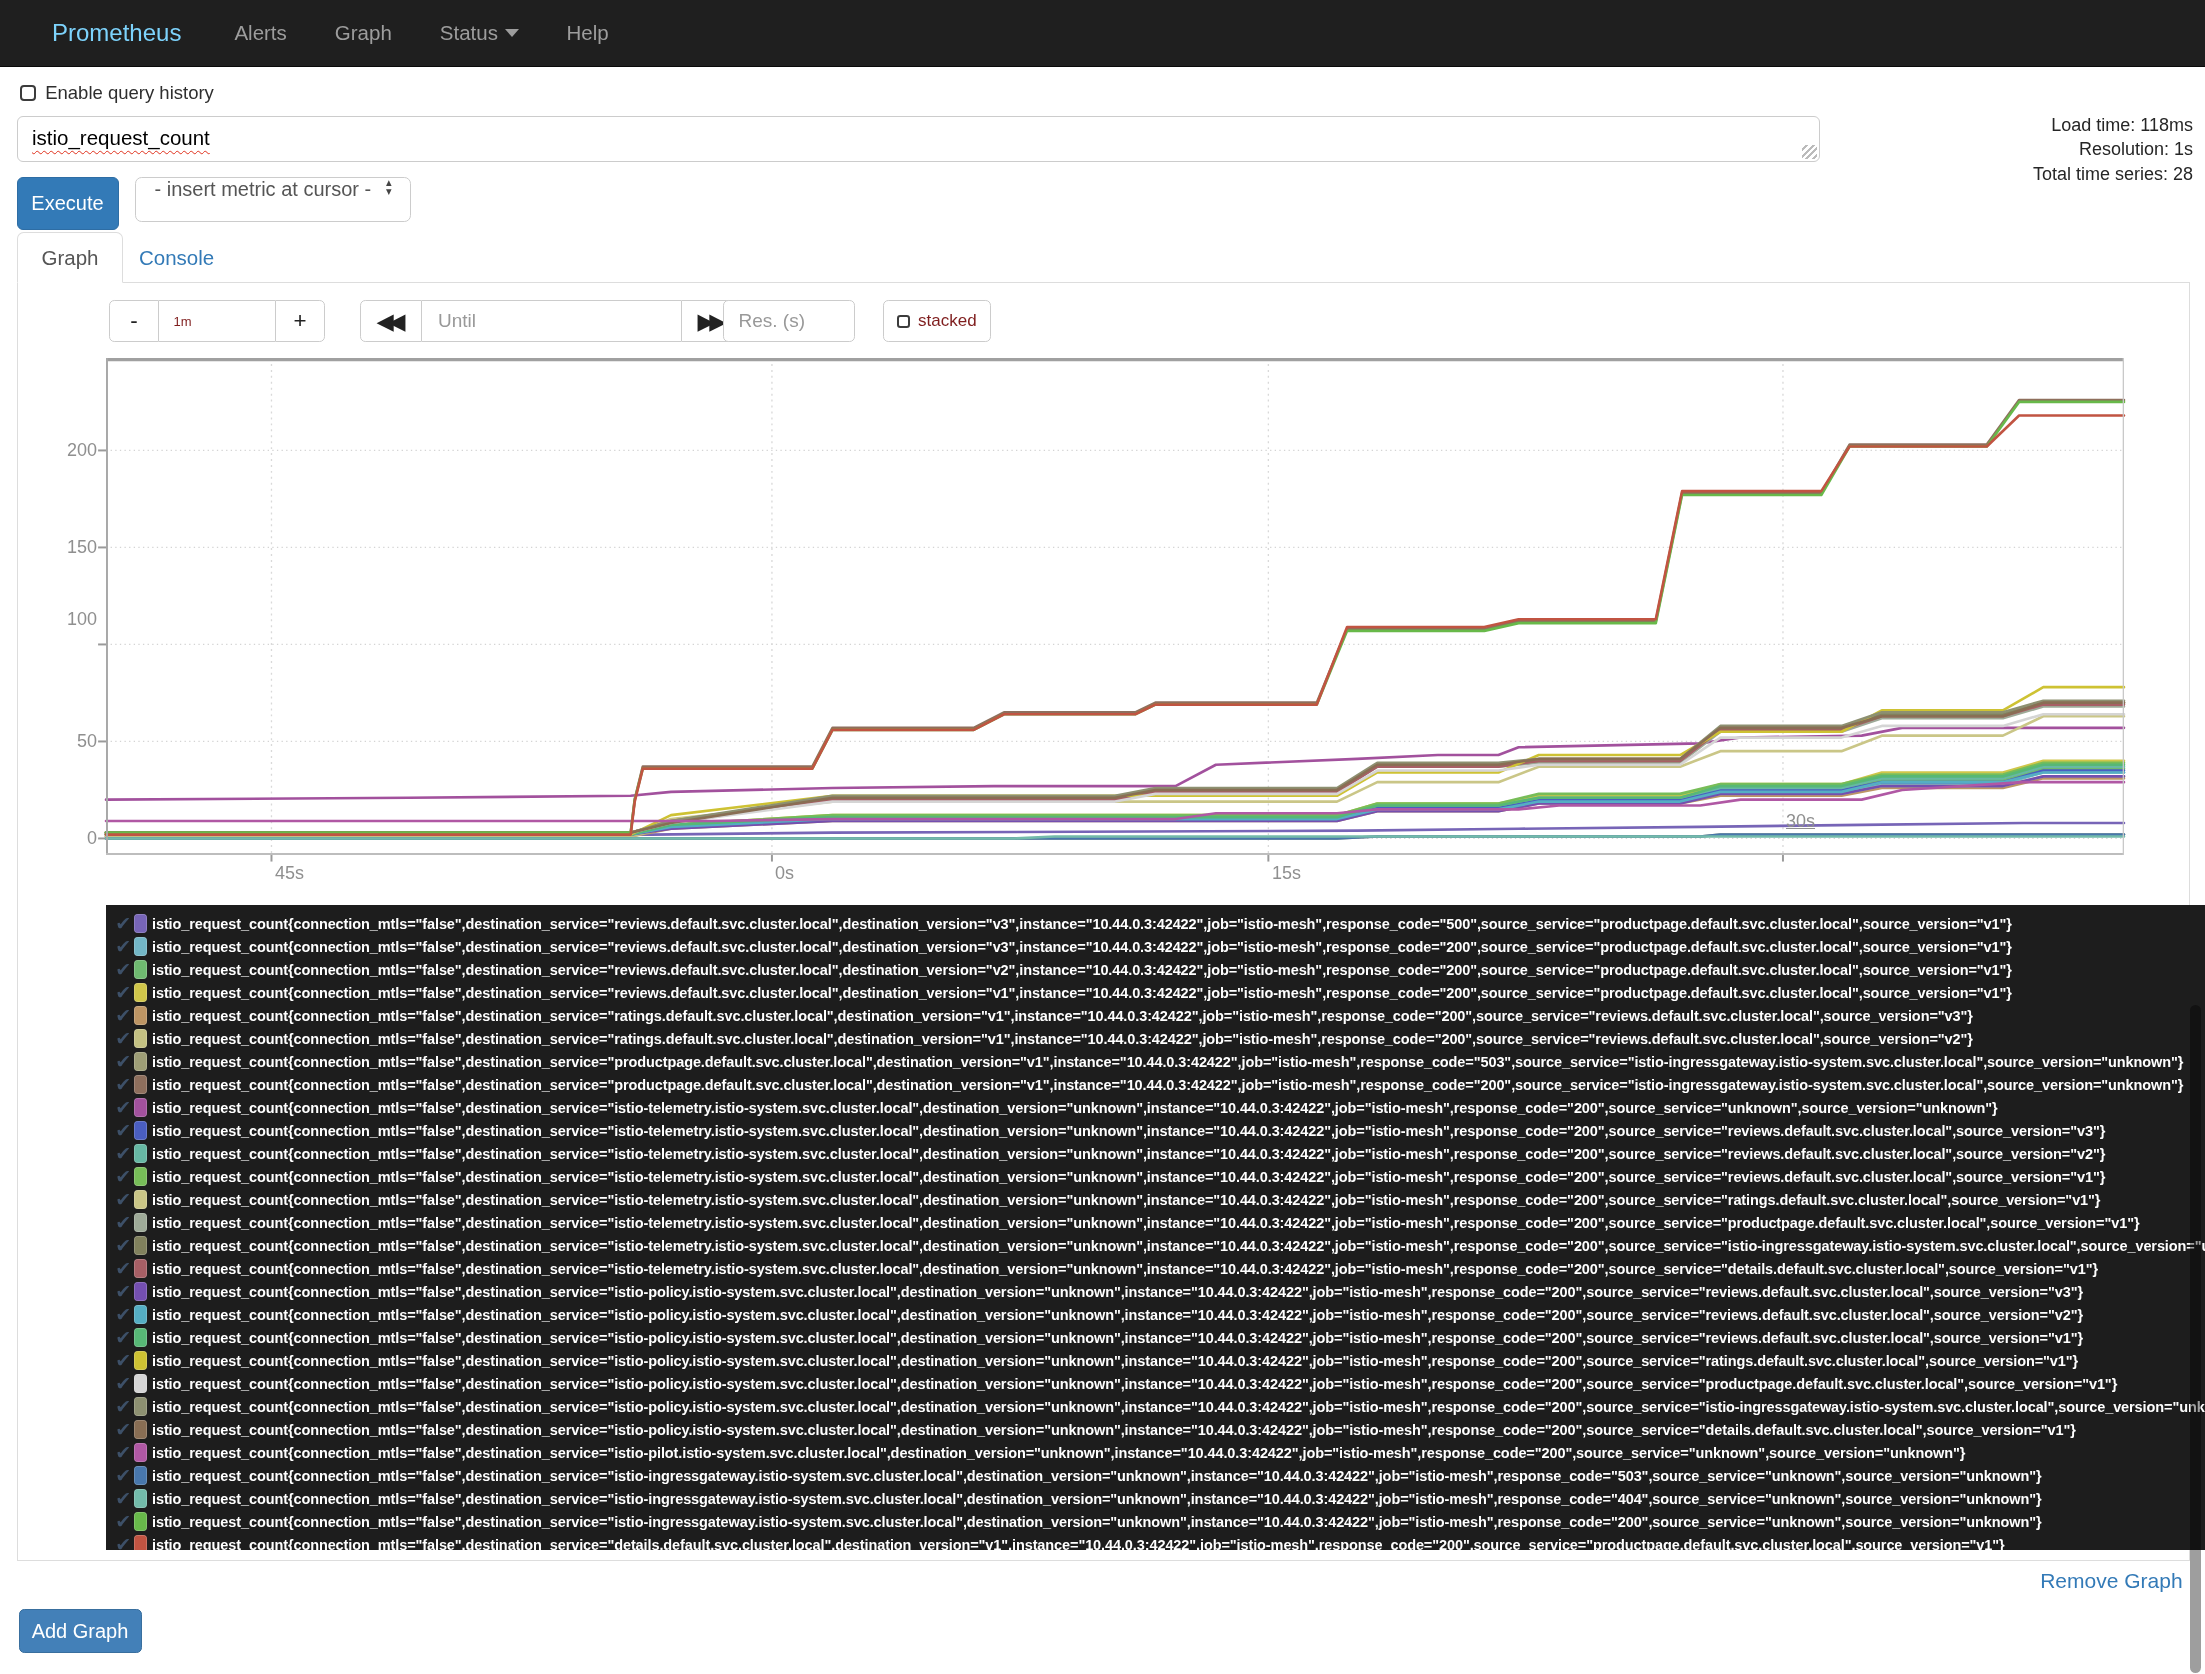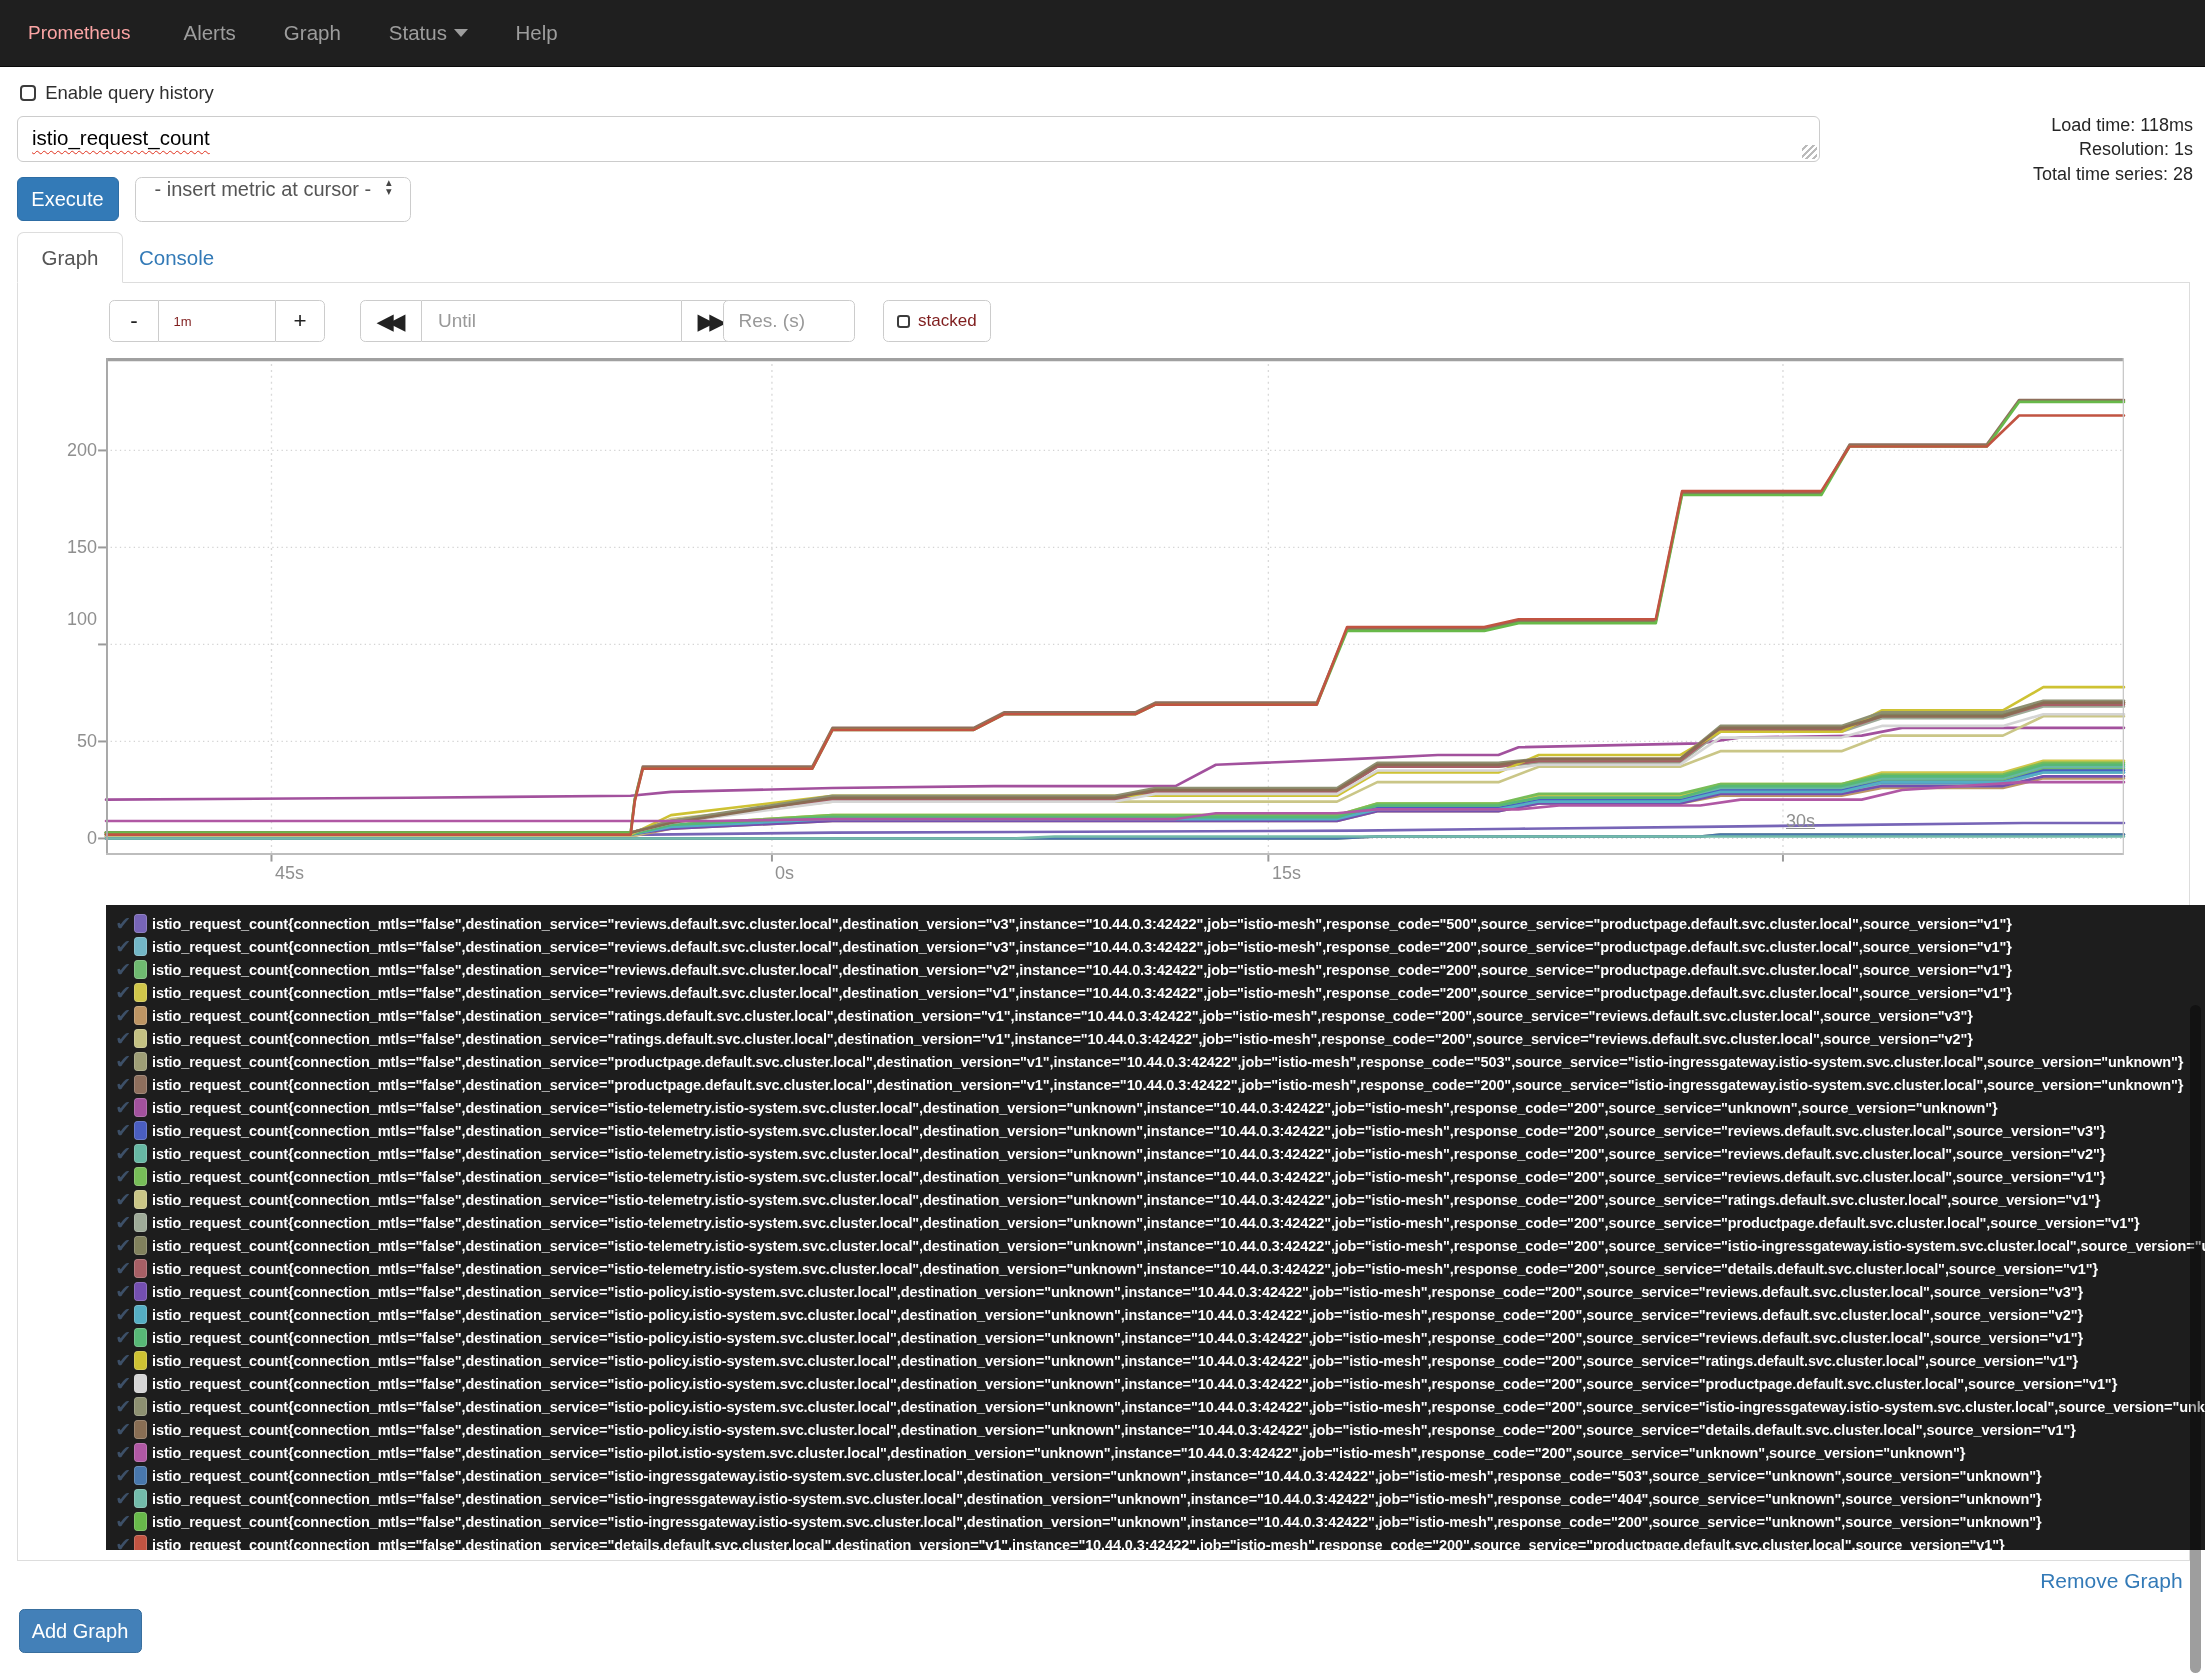--- a/index.html
+++ b/index.html
@@ -2,40 +2,40 @@
 <html style="font-size:10.6px"><head>
 <meta charset="utf-8">
 <style>
   * { box-sizing: border-box; margin: 0; padding: 0; }
   html,body { width: 2205px; height: 1675px; background:#fff;
     font-family: "Liberation Sans", sans-serif; position: relative; overflow: hidden; }
 
   
   .navbar { position:absolute; left:0; top:0; width:2205px; height:67px;
     background:#1f1f1f; border-bottom:1.3px solid #090909; display:flex; align-items:center; }
-  .brand { color:#fca5a5; font-size:19px; padding:0 29px 0 28px; }
+  .brand { color:#7dd3fc; font-size:24px; padding:0 29px 0 28px;margin-left:24px; }
   .nav-link { color:#9d9d9d; font-size:20.5px; padding:0 24px; display:flex; align-items:center; gap:6.6px; }
   .caret { width:0; height:0; border-left:7.3px solid transparent; border-right:7.3px solid transparent;
     border-top:8px solid #9d9d9d; display:inline-block; }
 
   
   .history-row { position:absolute; left:20px; top:82px; display:flex; align-items:center; gap:9.2px; }
   .cb { width:16px; height:16px; border:2px solid #3c3c3c; border-radius:4px; background:#fff; display:inline-block; }
   .history-label { font-size:18.5px; color:#2e2e2e; }
 
   .query-box { position:absolute; left:16.5px; top:116px; width:1803px; height:46px;
     border:1.3px solid #ccc; border-radius:6px; background:#fff; padding:9.2px 14.5px; font-size:20.5px; color:#000; }
   .query-text { text-decoration: underline; text-decoration-style: wavy; text-decoration-color:#e0321e;
     text-decoration-thickness:1.3px; text-underline-offset:4.6px; }
   .resize-grip { position:absolute; right:2px; bottom:2px; width:14.5px; height:14.5px;
     background: repeating-linear-gradient(135deg, transparent 0 2.6px, #bbb 2.6px 4.6px); }
 
   .stats { position:absolute; right:12px; top:113px; text-align:right; font-size:18px; color:#262626; line-height:24.4px; }
 
-  .execute-btn { position:absolute; left:16.5px; top:177px; width:102px; height:44px; background:#337ab7;
+  .execute-btn { position:absolute; left:16.5px; top:177px; width:102px; height:53px; background:#337ab7;
     border:1.3px solid #2e6da4; border-radius:6px; color:#fff; font-size:20px; display:flex; align-items:center; justify-content:center; }
   .metric-select { position:absolute; left:135px; top:177px; width:276px; height:45px; border:1.3px solid #ccc;
     border-radius:6.6px; background:#fff; color:#555; font-size:20px; display:flex; align-items:flex-start;
     padding:0 18.5px; justify-content:space-between; }
   .updown { display:flex; flex-direction:column; line-height:9.2px; font-size:11.2px; color:#444; }
 
   
   .tab-rule { position:absolute; left:16.5px; top:282px; width:2173px; height:1.3px; background:#ddd; }
   .tab-graph { position:absolute; left:16.5px; top:232px; height:51px; padding:0 24px; background:#fff;
     border:1.3px solid #ddd; border-bottom:1.3px solid #fff; border-radius:6.6px 6.6px 0 0; z-index:2;

